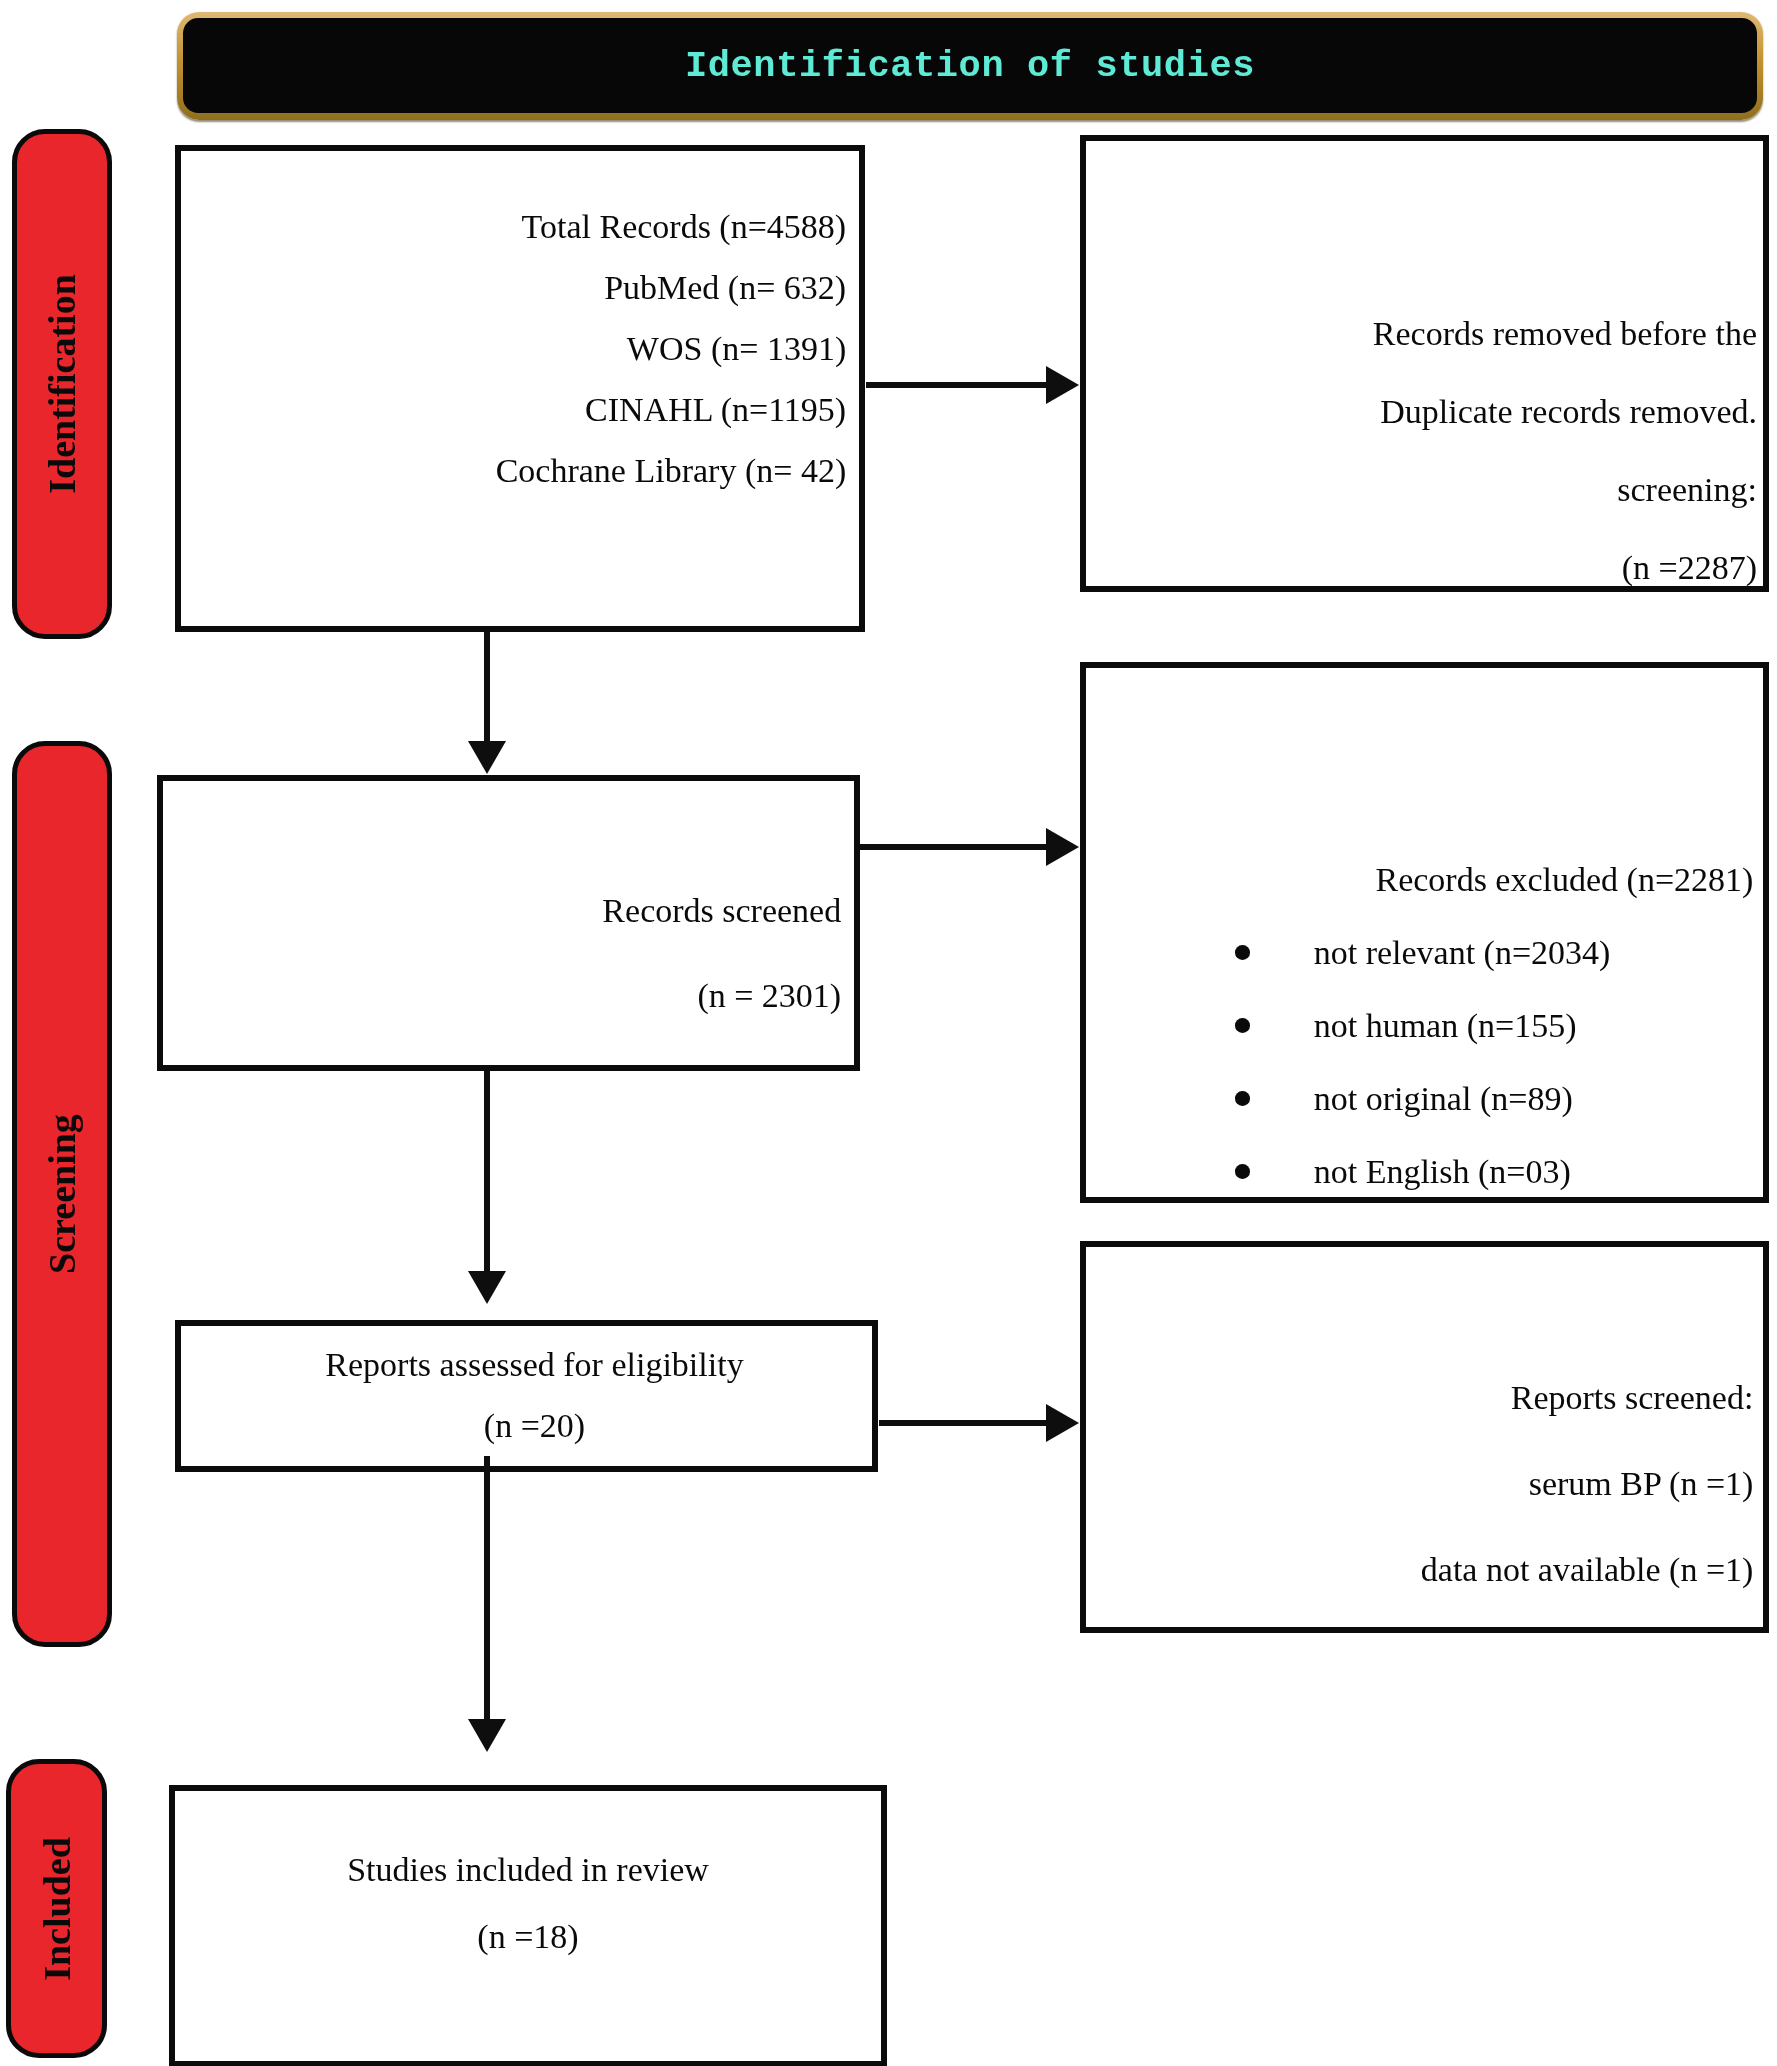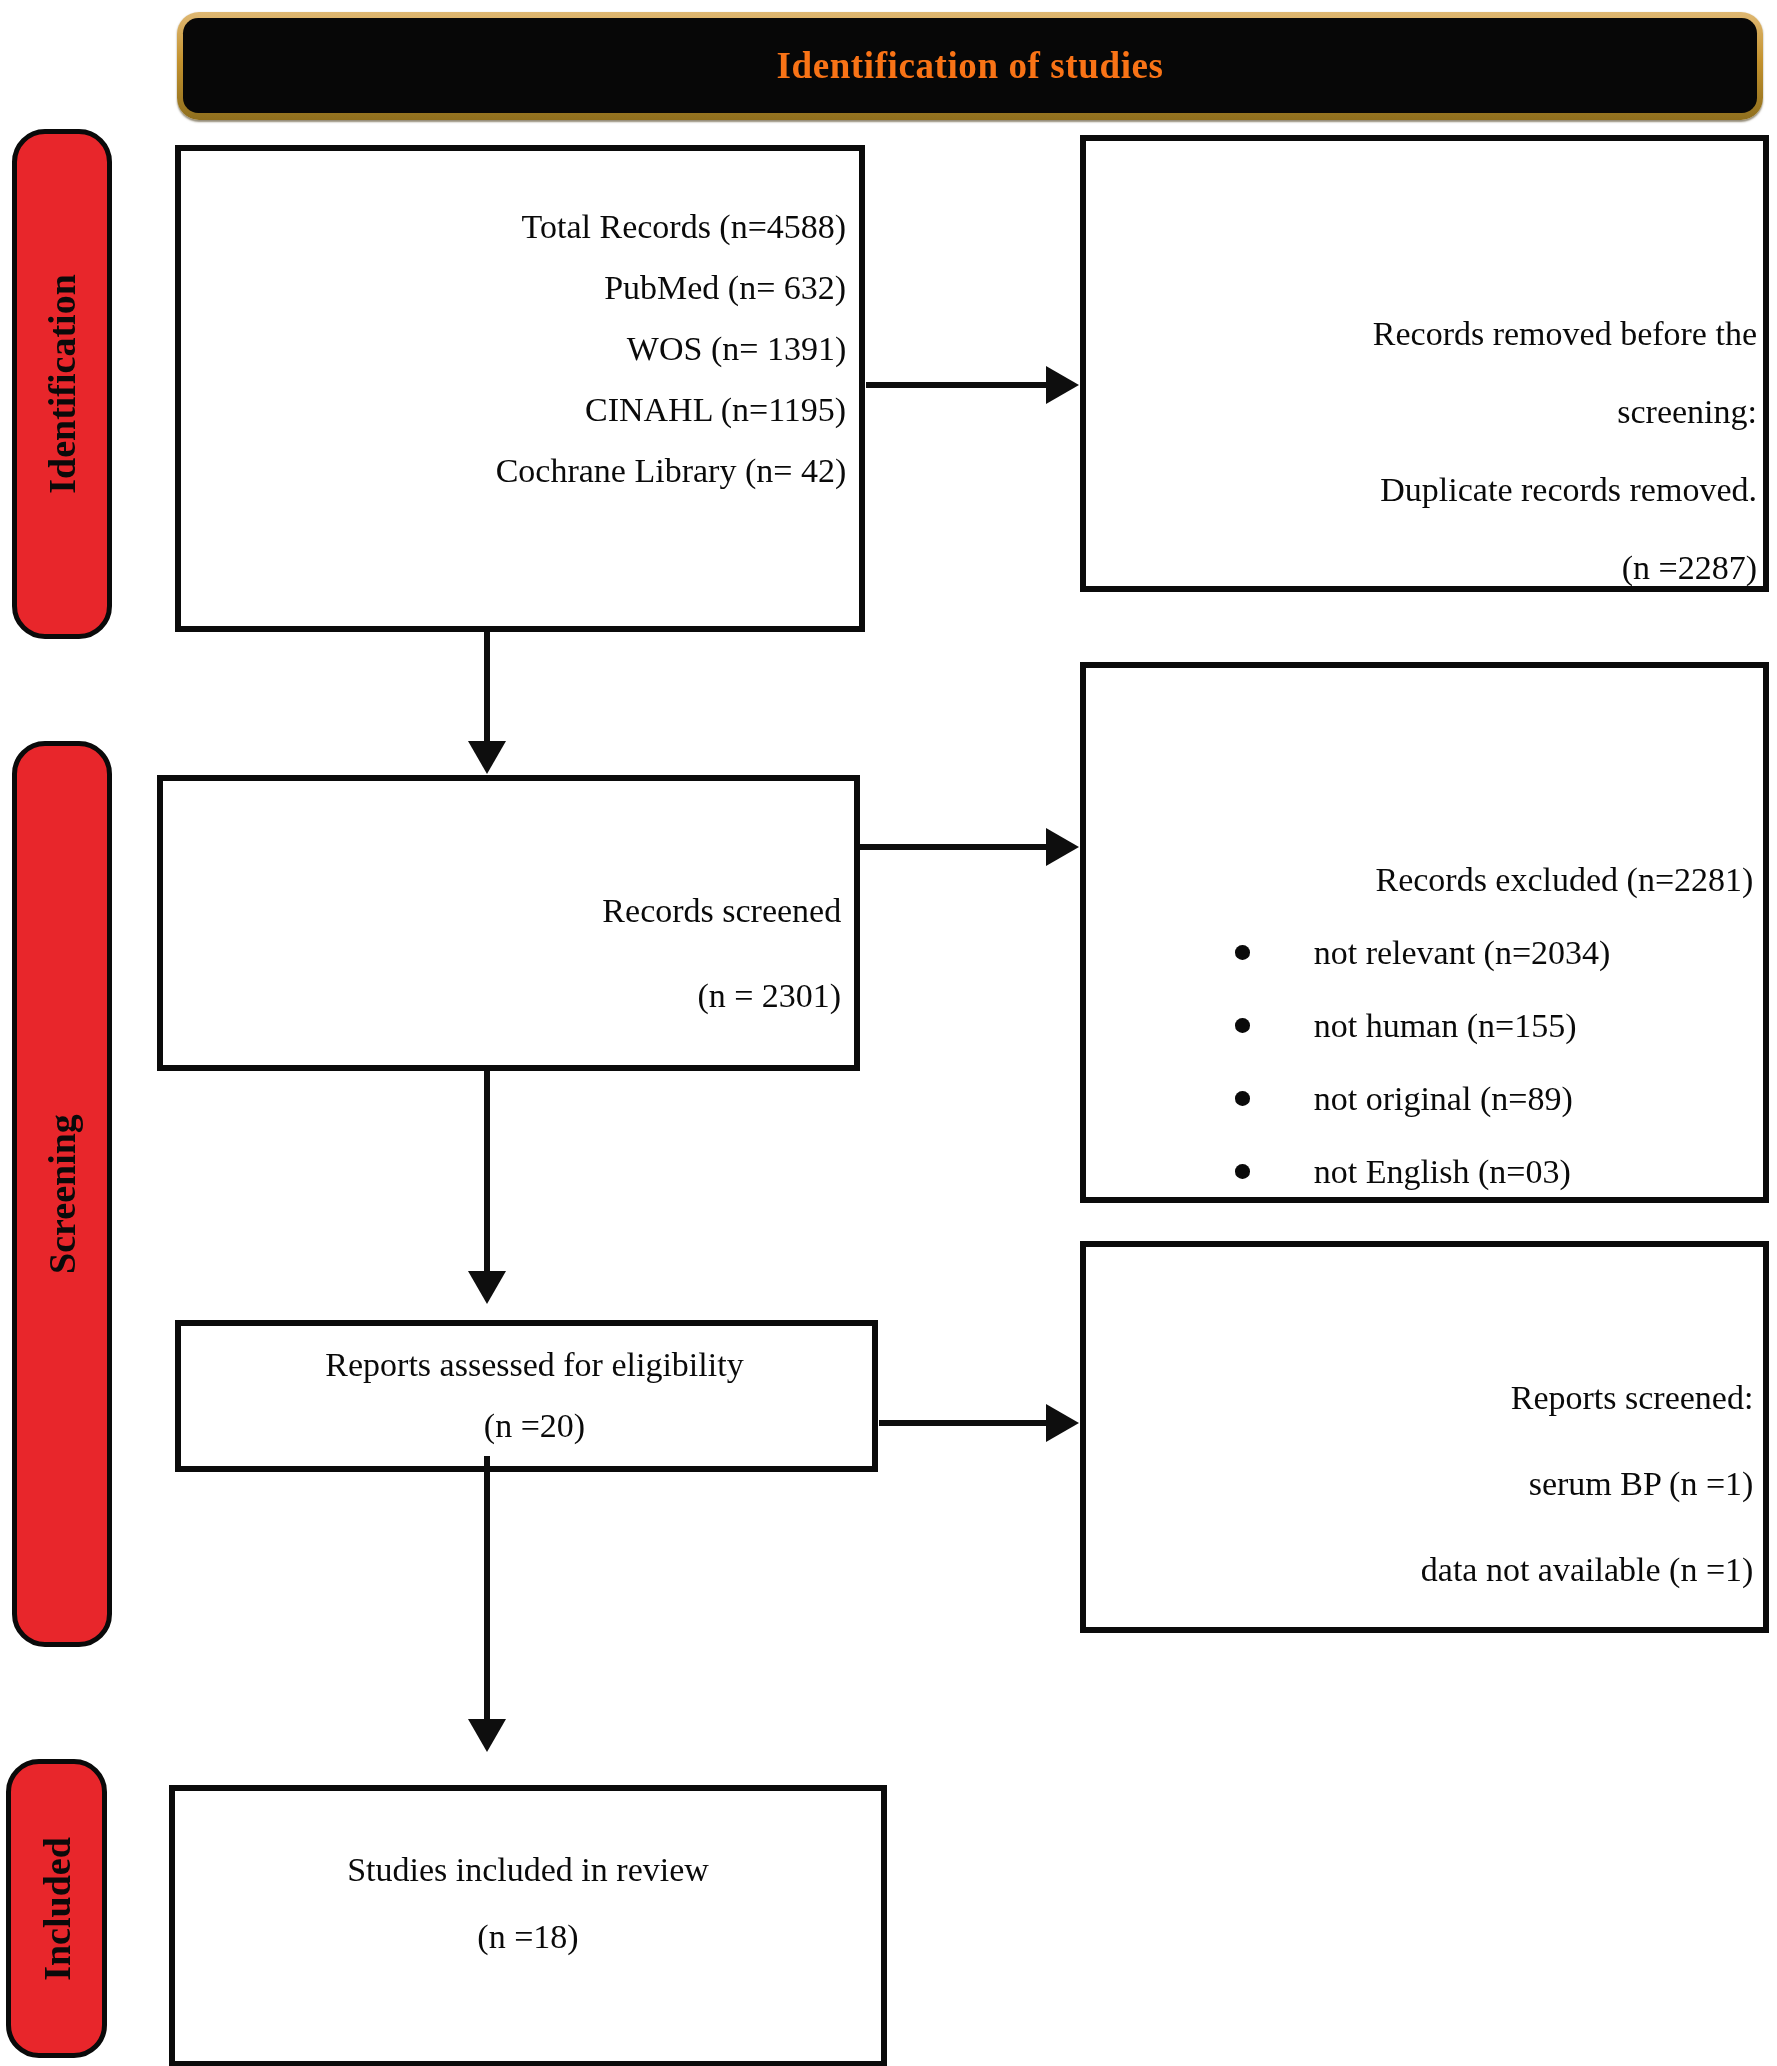--- a/index.html
+++ b/index.html
@@ -29,24 +29,25 @@
   }
   .banner {
     width: 100%; height: 100%;
     background: #070707;
     border-radius: 15.3px;
     display: flex;
     align-items: center;
     justify-content: center;
   }
   .banner span {
-    color: #f97316;
+    color: #5eead4;
     font-size: 37px;
     font-weight: bold;
     letter-spacing: 0.6px;
+    font-family: Liberation Mono, monospace;
   }
 
   
   .stage {
     position: absolute;
     box-sizing: border-box;
     background: #e8262b;
     border: 5.7px solid #0a0a0a;
     border-radius: 33px;
     display: flex;
@@ -164,22 +165,22 @@
   <div class="wbox" id="box-records">
     <div>Total Records (n=4588)</div>
     <div class="indent">PubMed (n= 632)</div>
     <div class="indent">WOS (n= 1391)</div>
     <div class="indent">CINAHL (n=1195)</div>
     <div class="indent">Cochrane Library (n= 42)</div>
   </div>
 
   <div class="wbox" id="rbox-removed">
     <div>Records removed before the</div>
+    <div>Duplicate records removed.</div>
     <div>screening:</div>
-    <div>Duplicate records removed.</div>
     <div class="nline">(n =2287)</div>
   </div>
 
   <div class="wbox" id="box-screened">
     <div>Records screened</div>
     <div class="nline">(n = 2301)</div>
   </div>
 
   <div class="wbox" id="rbox-excluded">
     <div>Records excluded (n=2281)</div>

